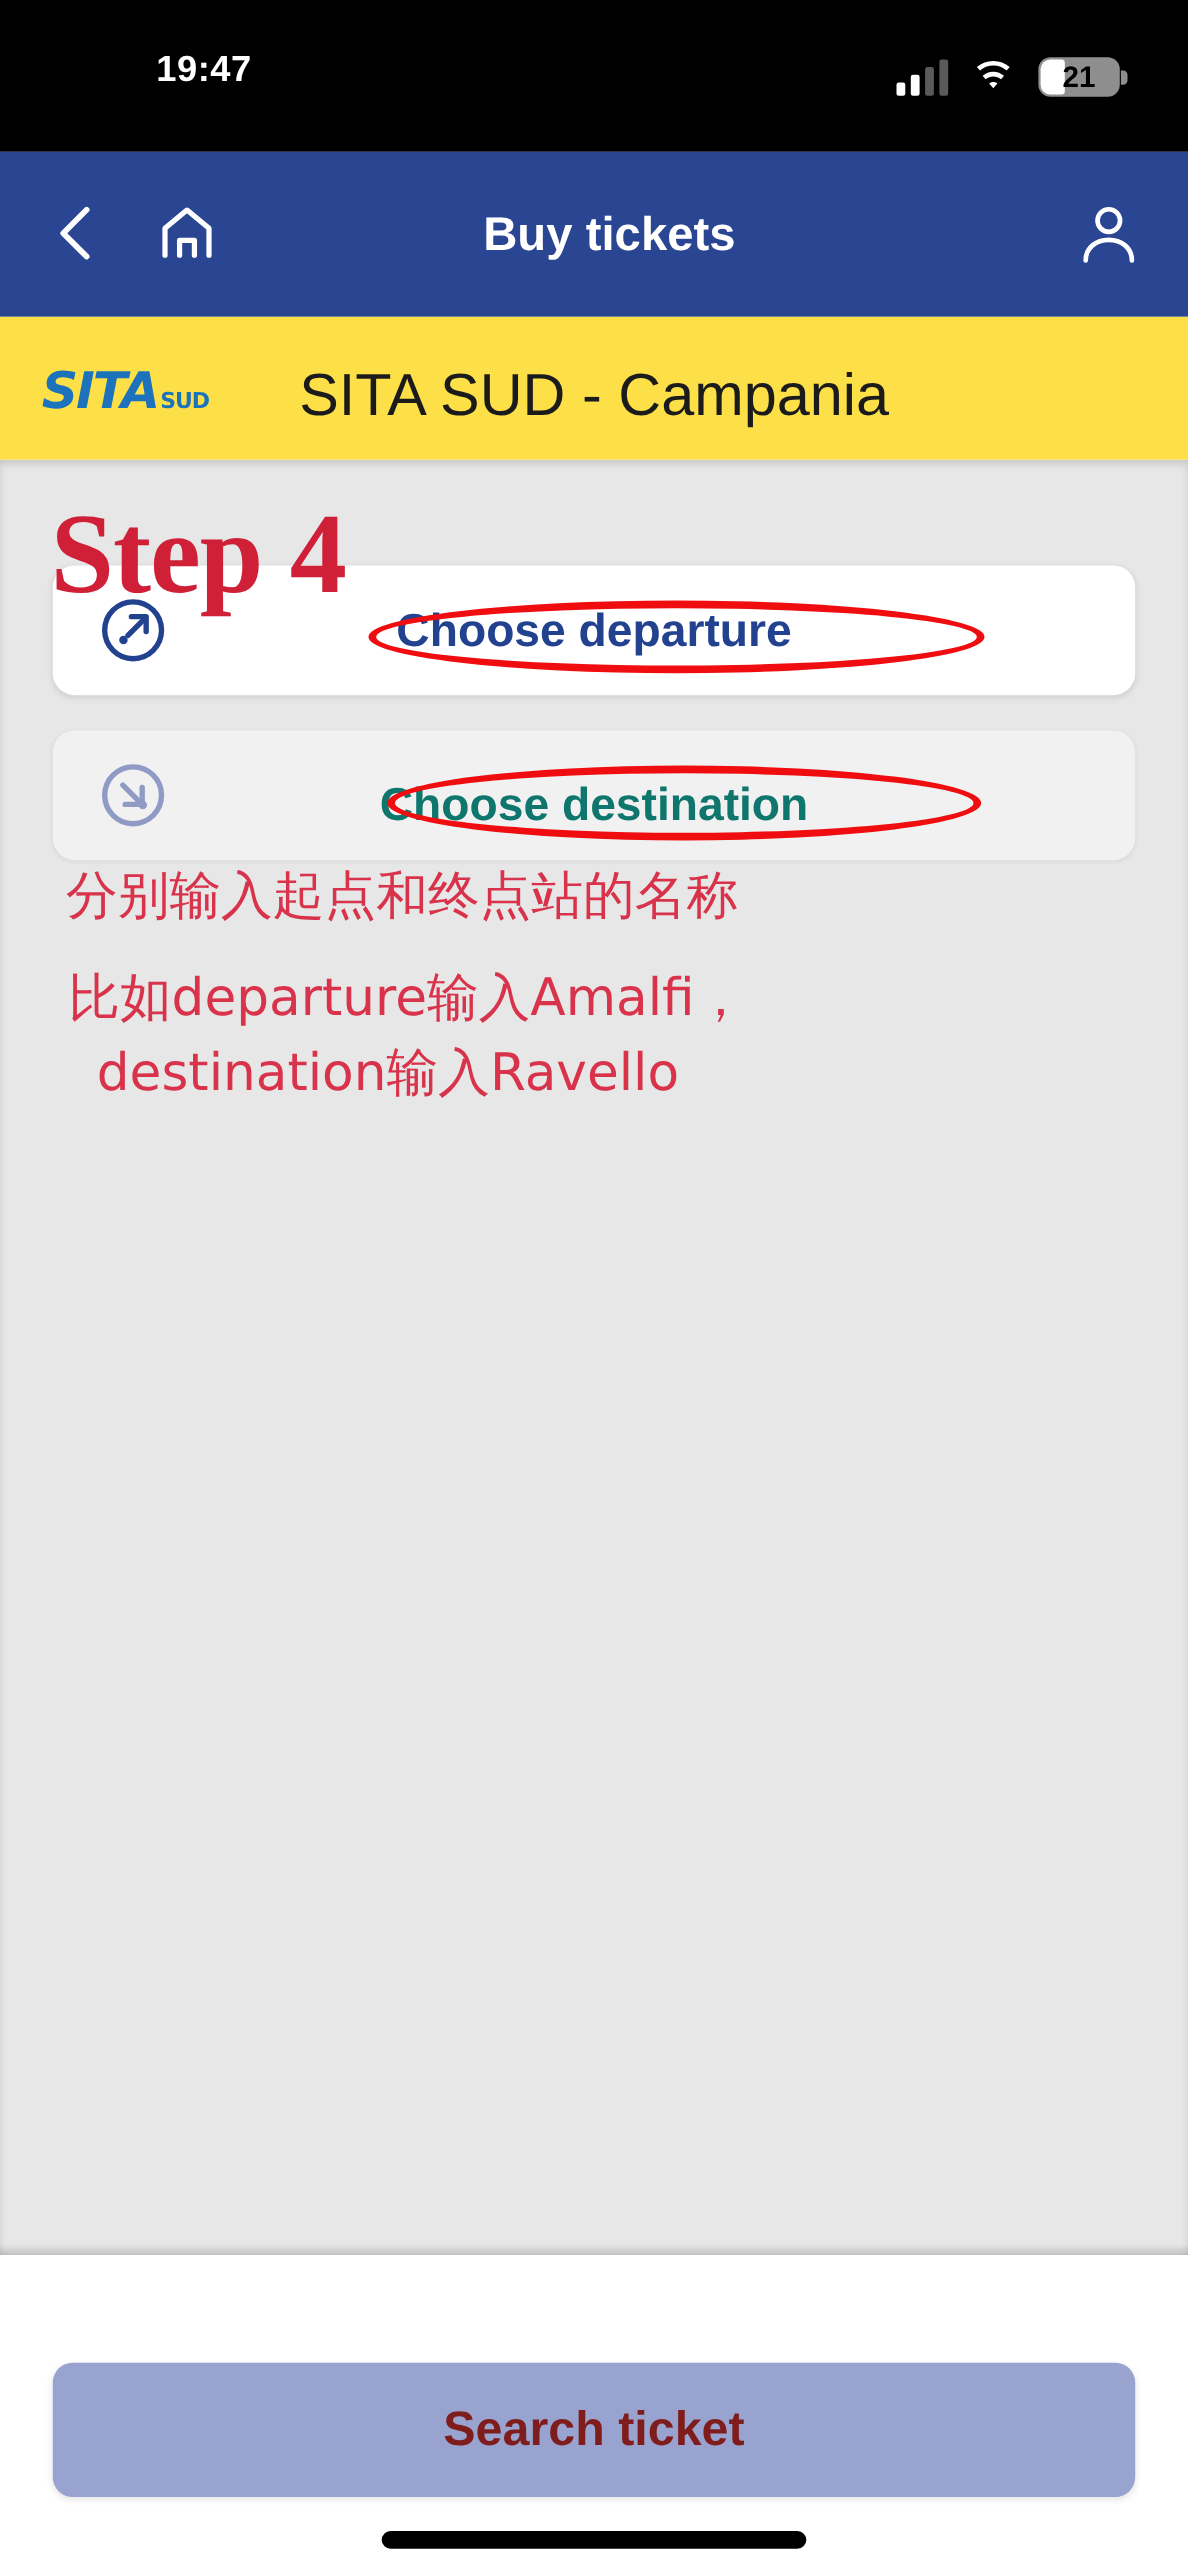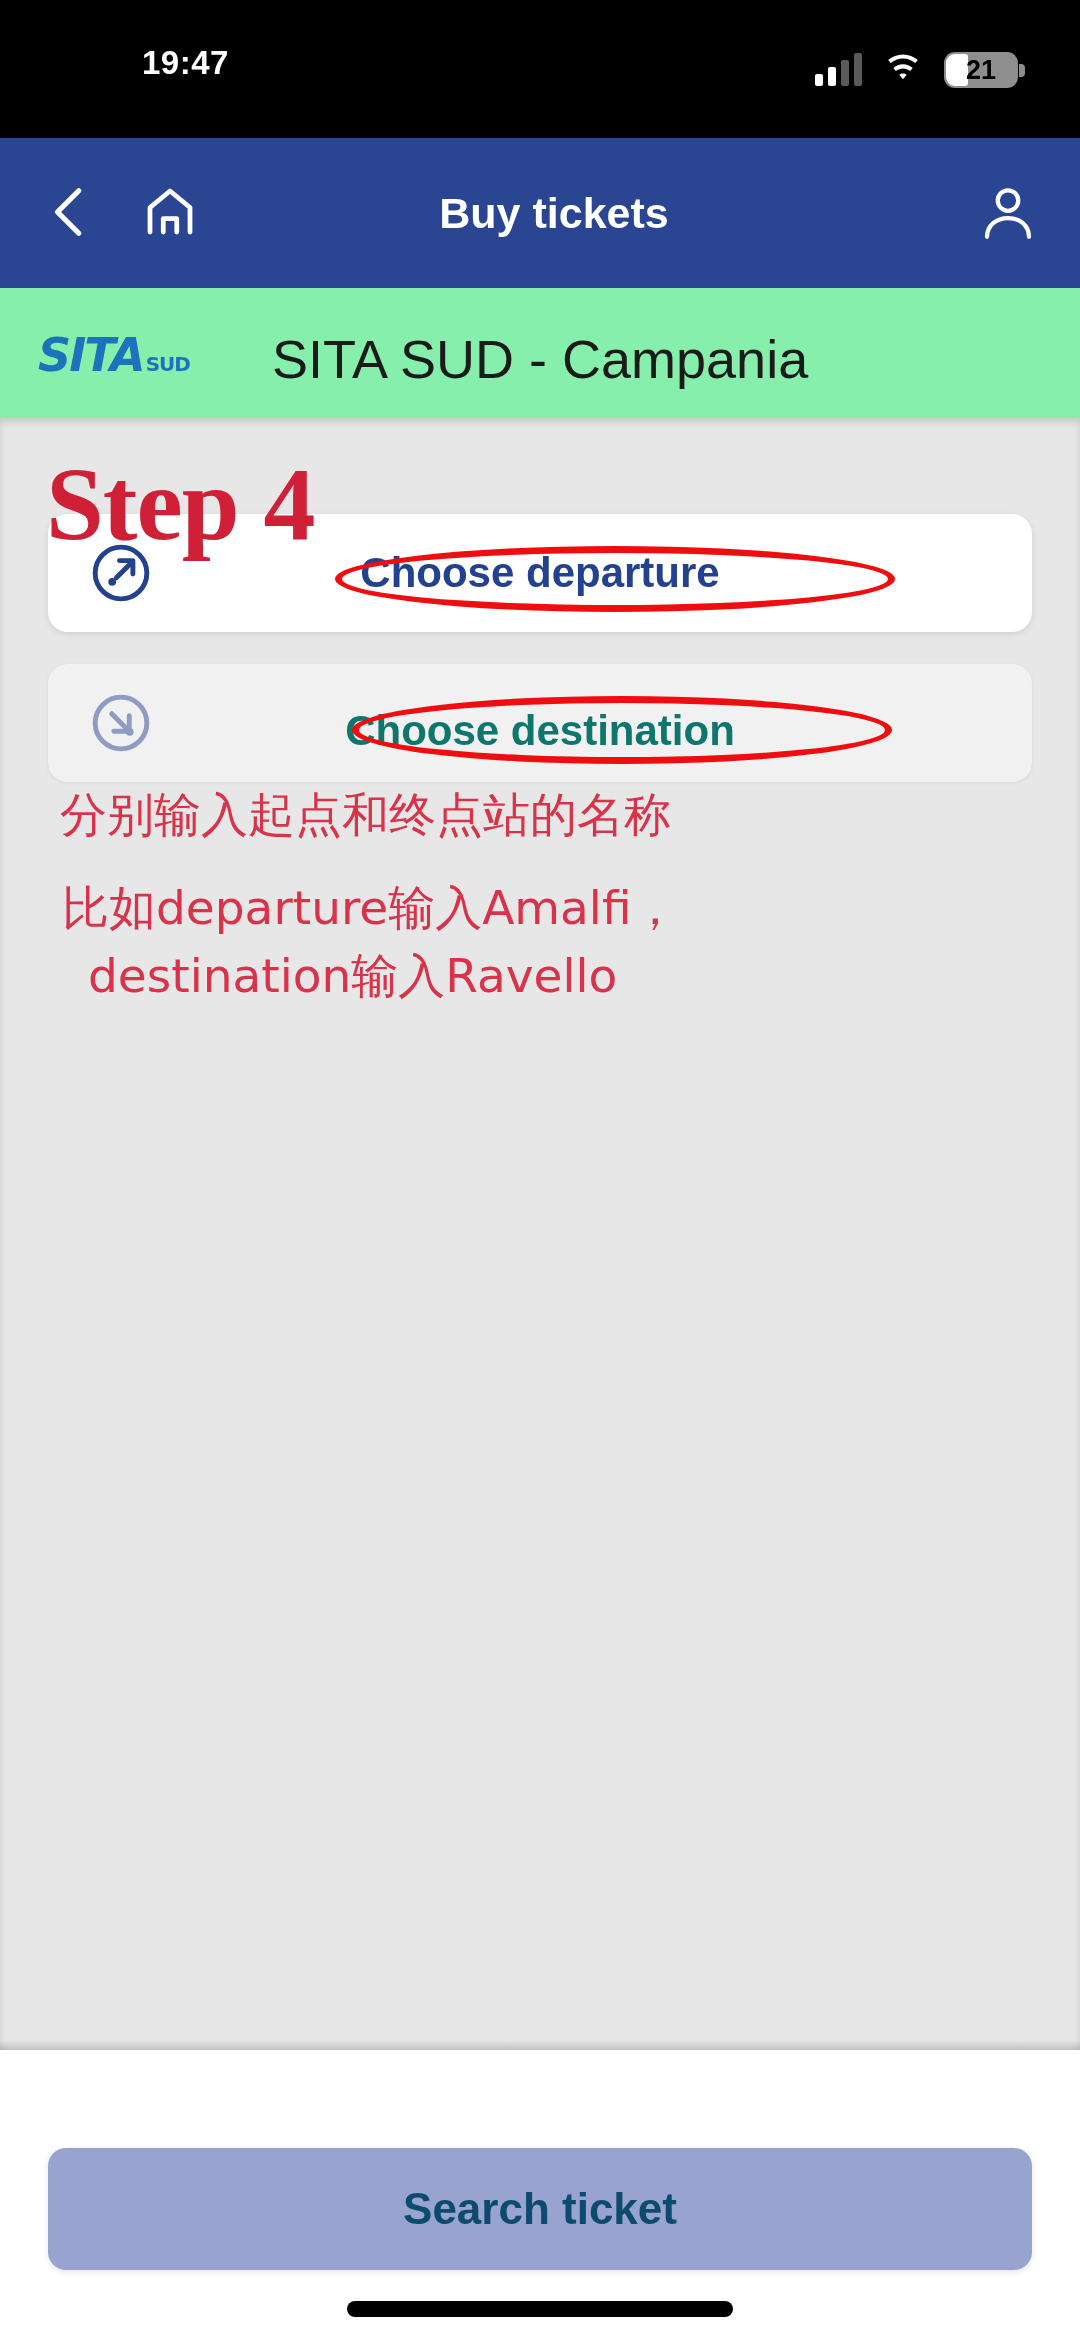--- a/index.html
+++ b/index.html
@@ -16,21 +16,21 @@
     position:absolute; left:0; top:0; width:1080px; height:138px;
     background:#000000;
   }
   .sb-time{
     position:absolute; left:142px; top:44px;
     font-size:33px; font-weight:700; color:#ffffff;
     letter-spacing:0.5px;
   }
   .sb-right{
     position:absolute; right:62px; top:52px;
-    display:flex; align-items:flex-start; gap:18px;
+    display:flex; align-items:center; gap:18px;
   }
   .bars{ display:flex; align-items:flex-end; gap:5px; height:34px; }
   .bars i{ display:block; width:8px; background:#ffffff; border-radius:2px; }
   .bars i:nth-child(1){ height:12px; }
   .bars i:nth-child(2){ height:19px; }
   .bars i:nth-child(3){ height:26px; background:#5a5a5a; }
   .bars i:nth-child(4){ height:33px; background:#5a5a5a; }
   .wifi{ width:46px; height:34px; }
   .battery{
     position:relative; width:74px; height:36px;
@@ -70,21 +70,21 @@
     color:#ffffff; font-size:43px; font-weight:700;padding-left:28px;
   }
   .appbar .account{
     position:absolute; right:42px; top:44px; width:60px; height:62px;
     cursor:pointer;
   }
 
   
   .brandbar{
     position:absolute; left:0; top:288px; width:1080px; height:130px;
-    background:#86efac;
+    background:#fde047;
   }
   .brand-logo{
     position:absolute; left:38px; top:40px;
     display:flex; align-items:baseline;
   }
   .brand-logo .sita{
     font-size:46px; font-weight:700; font-style:italic;
     color:#1c73bb; letter-spacing:-2px;
     font-family:"DejaVu Sans", sans-serif;
   }
@@ -161,21 +161,21 @@
   .ellipse.dst{ left:352px; top:278px; width:540px; height:68px; }
 
   
   .footer{
     position:absolute; left:0; top:2050px; width:1080px; height:291px;
     background:#ffffff;
   }
   .search-btn{
     position:absolute; left:48px; top:98px; width:984px; height:122px;
     background:#98a4cf; border:none; border-radius:18px;
-    color:#0c4a6e; font-size:44px; font-weight:700;
+    color:#7f1d1d; font-size:44px; font-weight:700;
     font-family:"Liberation Sans", sans-serif;
     cursor:pointer;
     box-shadow:0 2px 7px rgba(0,0,0,0.10);
   }
   .home-indicator{
     position:absolute; left:347px; top:251px; width:386px; height:16px;
     background:#000000; border-radius:8px;
   }
 </style>
 </head>

